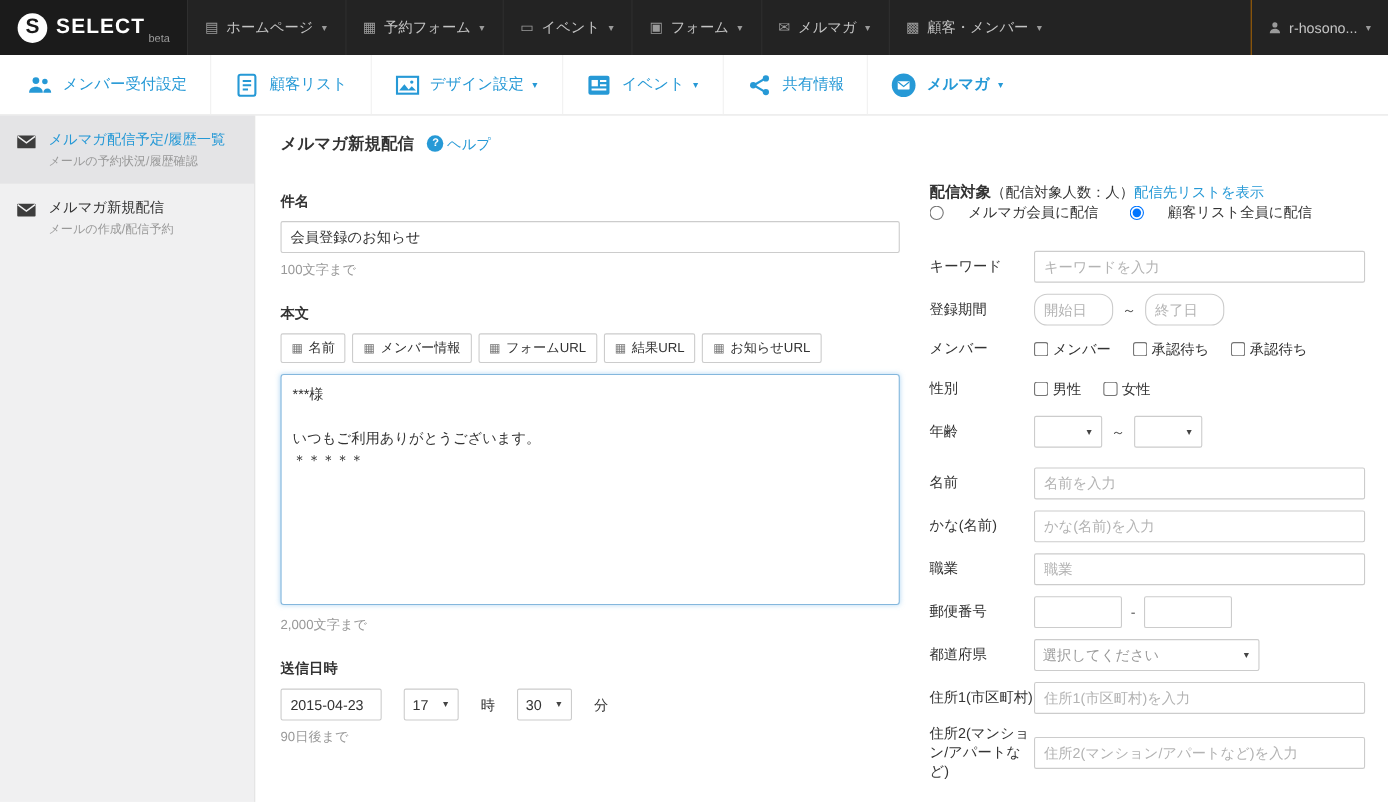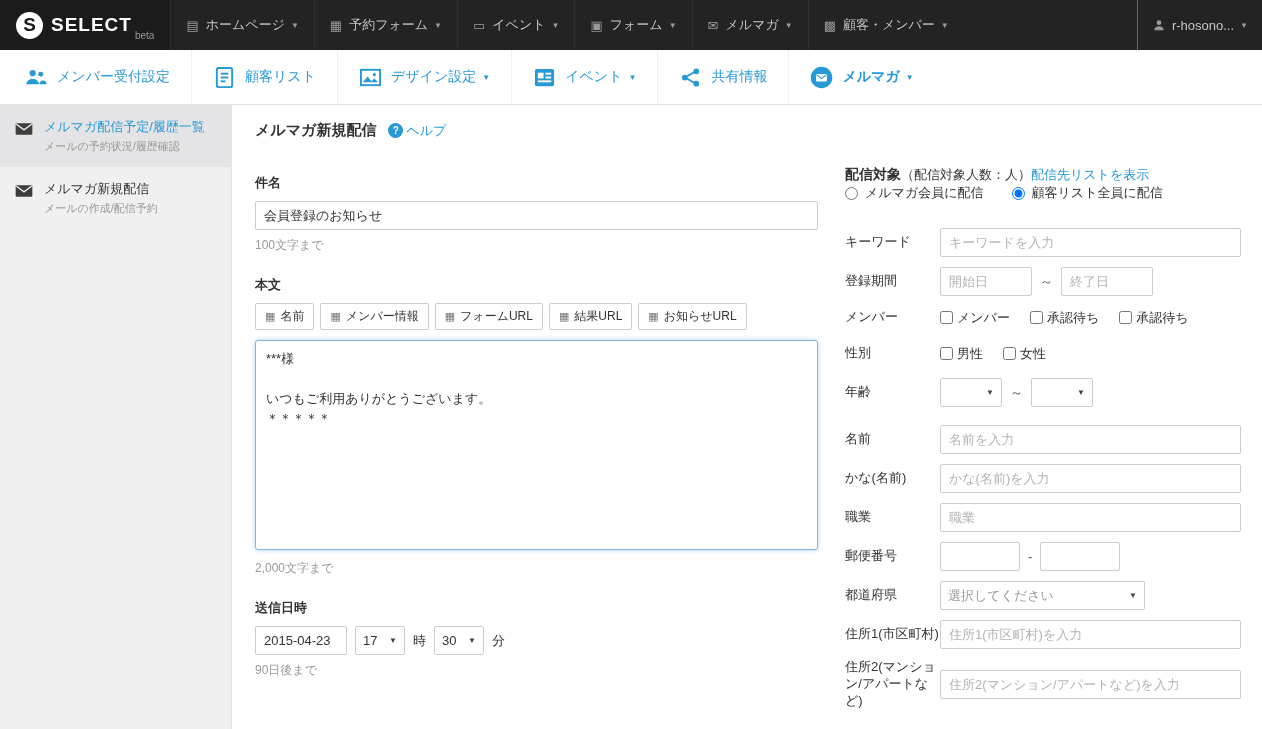--- a/index.html
+++ b/index.html
@@ -55,40 +55,40 @@
   .text-input::placeholder { color:#b3b3b3; }
   .hint { color:#999; font-size:12px; margin-top:7px; }
   .section-gap { margin-top:22px; }
   .insert-buttons { display:flex; gap:6px; margin-bottom:10px; }
   .insert-btn { display:flex; align-items:center; border:1px solid #ccc; background:#fff; border-radius:2px;
     padding:4px 9px; font-size:12px; color:#333; cursor:pointer; font-family:inherit; white-space:nowrap; }
   .insert-btn .g { color:#777; margin-right:5px; font-size:11px; }
   .body-textarea { width:100%; height:210px; border:1px solid #84b7dd; border-radius:3px;
     box-shadow:0 0 5px rgba(102,175,233,.5); padding:8px 10px; font-size:13px; font-family:inherit;
     color:#333; resize:none; outline:none; line-height:1.55; }
-  .datetime-row { display:flex; align-items:center; gap:8px; }
+  .datetime-row { display:flex; align-items:center; gap:20px; }
   .date-input { width:92px; flex:none; }
   .select-box { display:flex; align-items:center; justify-content:space-between; border:1px solid #ccc;
     border-radius:2px; height:29px; padding:0 7px; background:#fff; cursor:pointer; font-size:13px; }
   .select-caret { font-size:8px; color:#444; margin-left:6px; }
   .sel-50 { width:50px; } .sel-62 { width:62px; } .sel-205 { width:205px; }
   .placeholder-text { color:#999; }
 
   
   .target-head { font-size:13px; white-space:nowrap; }
   .target-title { font-weight:bold; font-size:14px; }
   .target-note { color:#333; }
   .target-link { color:#2699d6; cursor:pointer; }
   .radio-row { display:flex; gap:28px; margin-bottom:26px; }
-  .radio-item { display:flex; align-items:center; gap:7px; font-size:13px; cursor:pointer; }
+  .radio-item { display:flex; align-items:center; gap:22px; font-size:13px; cursor:pointer; }
   .filter-row { display:flex; align-items:center; margin-bottom:10px; min-height:29px; }
   .filter-row.cb { min-height:23px; margin-bottom:13px; }
   .filter-label { width:95px; flex:none; font-size:13px; color:#333; line-height:1.3; align-self:center; }
   .filter-control { flex:1; display:flex; align-items:center; gap:8px; }
-  .w92 { width:92px; flex:none; } .w80 { width:80px; flex:none; }
+  .w92 { width:72px; flex:none;border-radius:12px; } .w80 { width:80px; flex:none; }
   .cb-item { display:flex; align-items:center; gap:4px; margin-right:12px; cursor:pointer; }
   .sep { color:#555; }
   .gap-top { margin-top:18px; }
 </style>
 </head>
 <body>
 
 <div class="navbar">
   <div class="logo">
     <span class="logo-mark">S</span>

